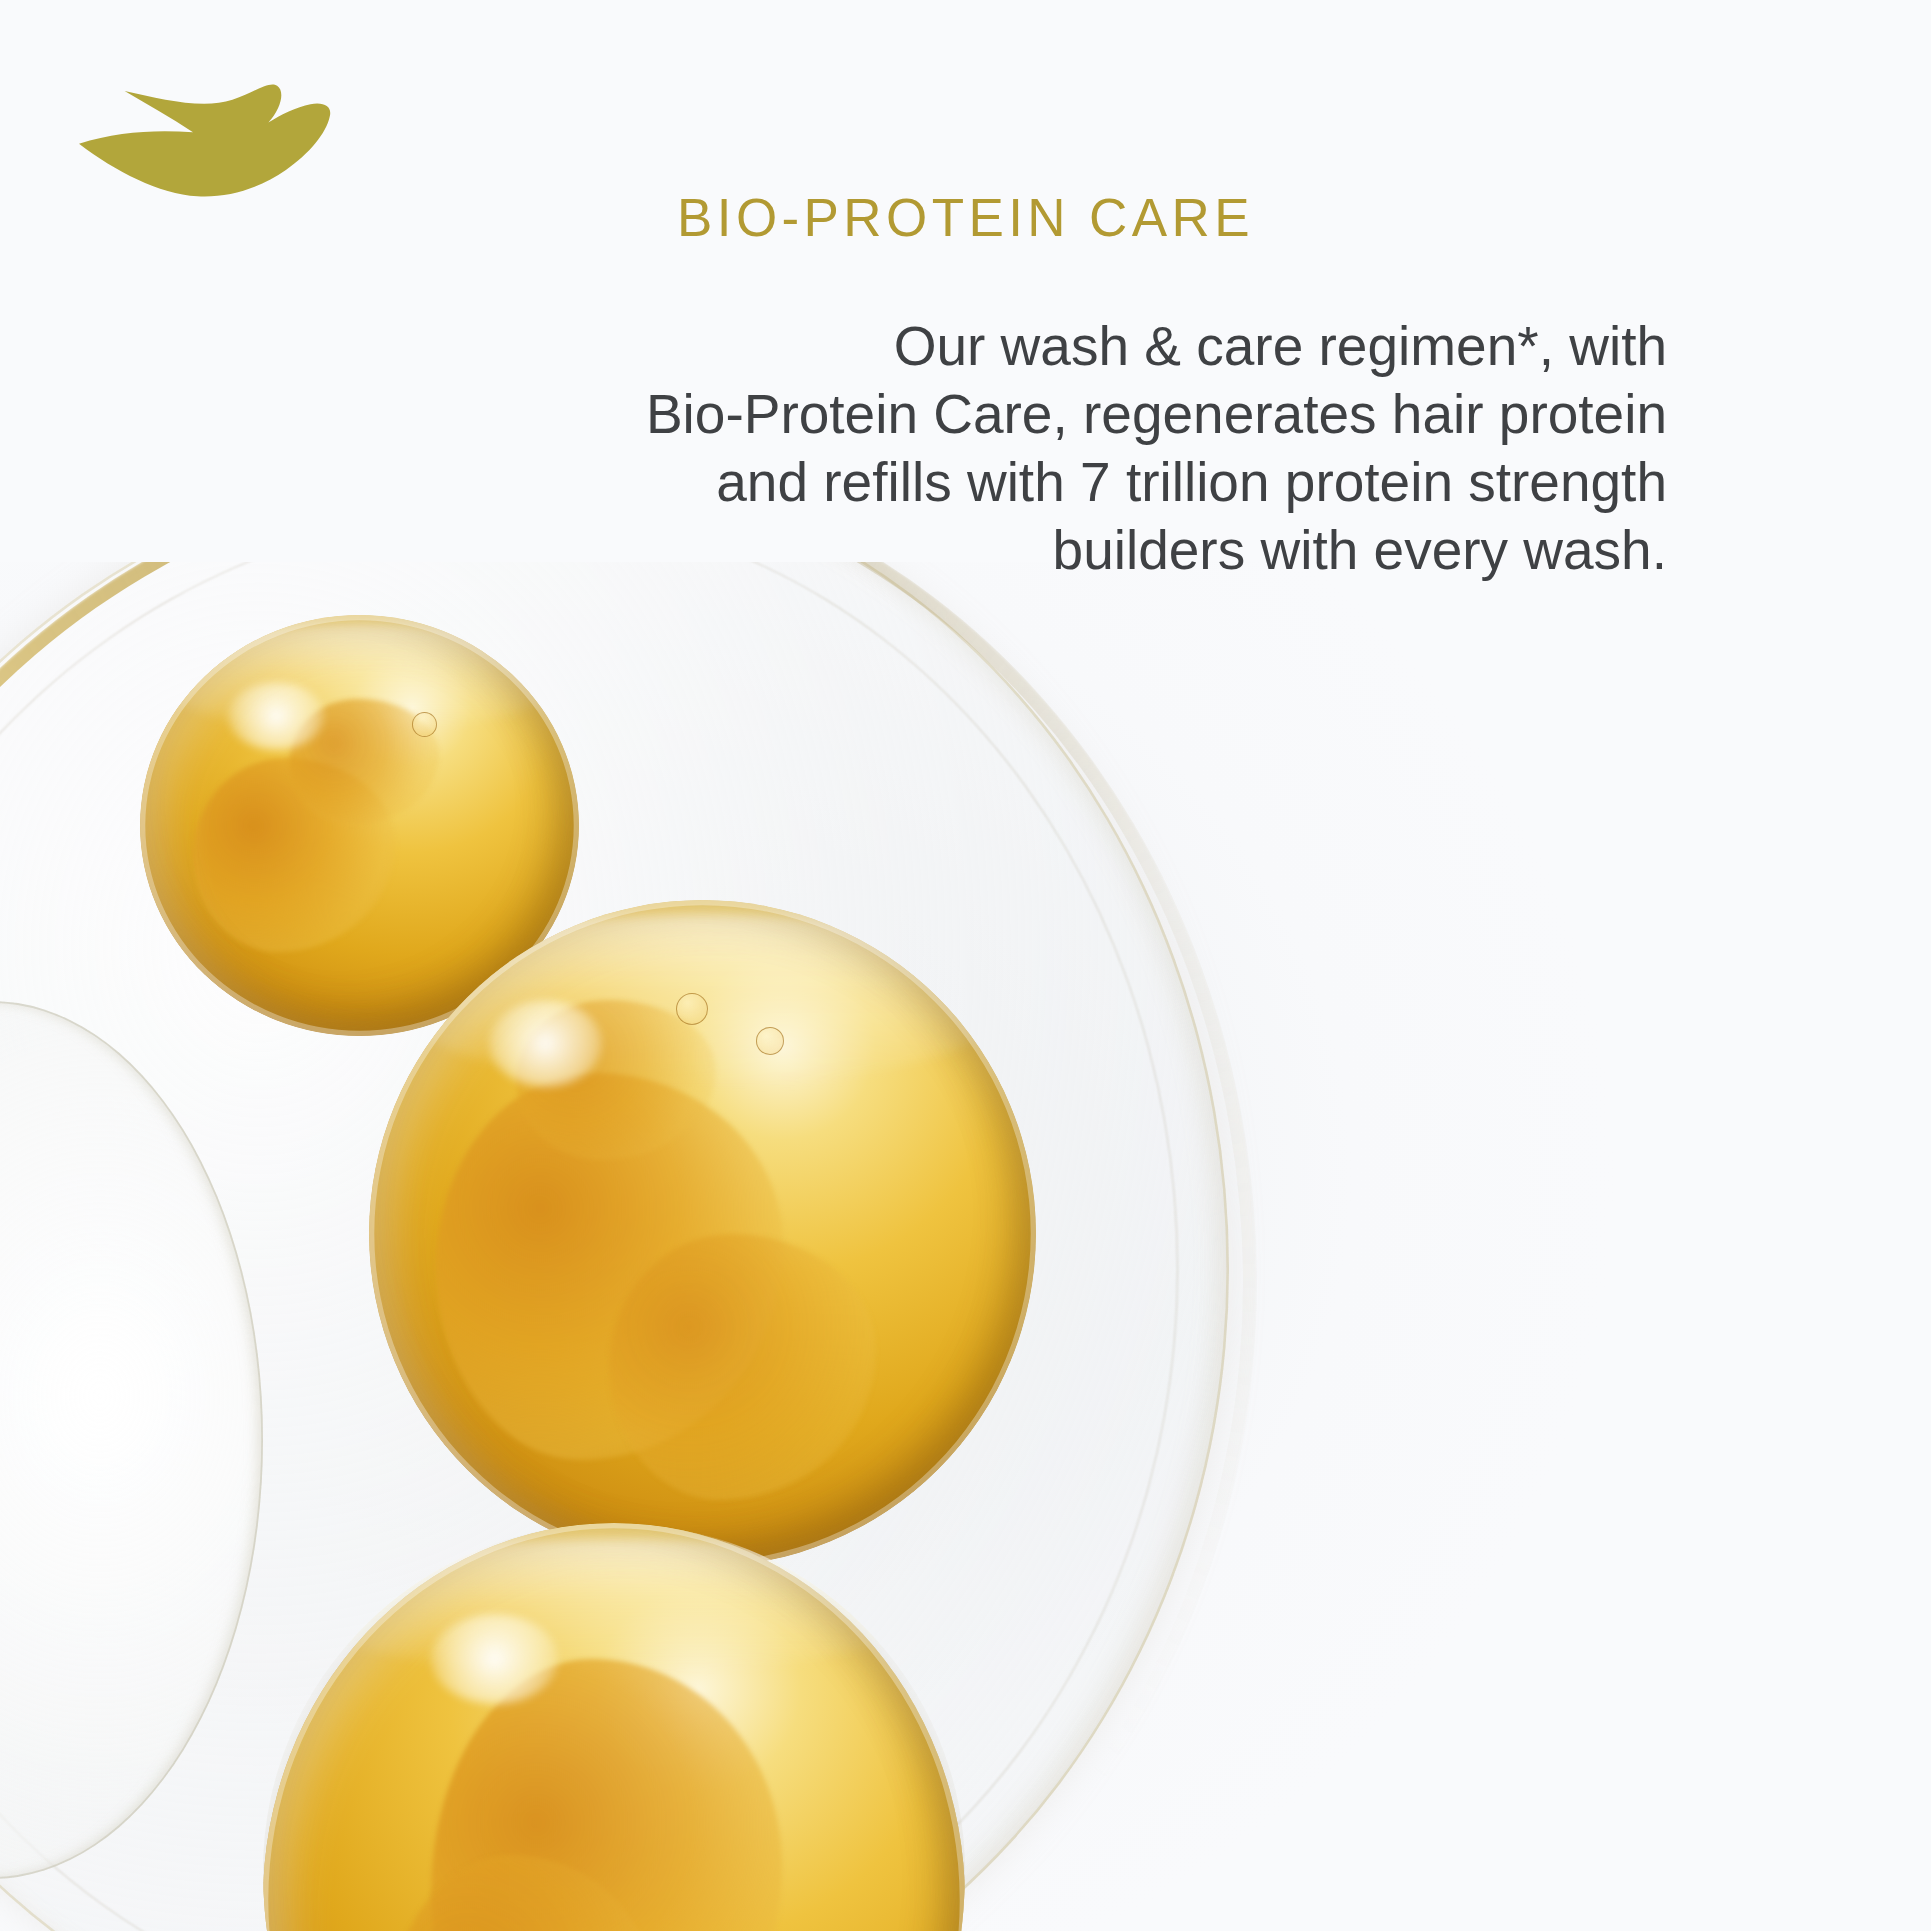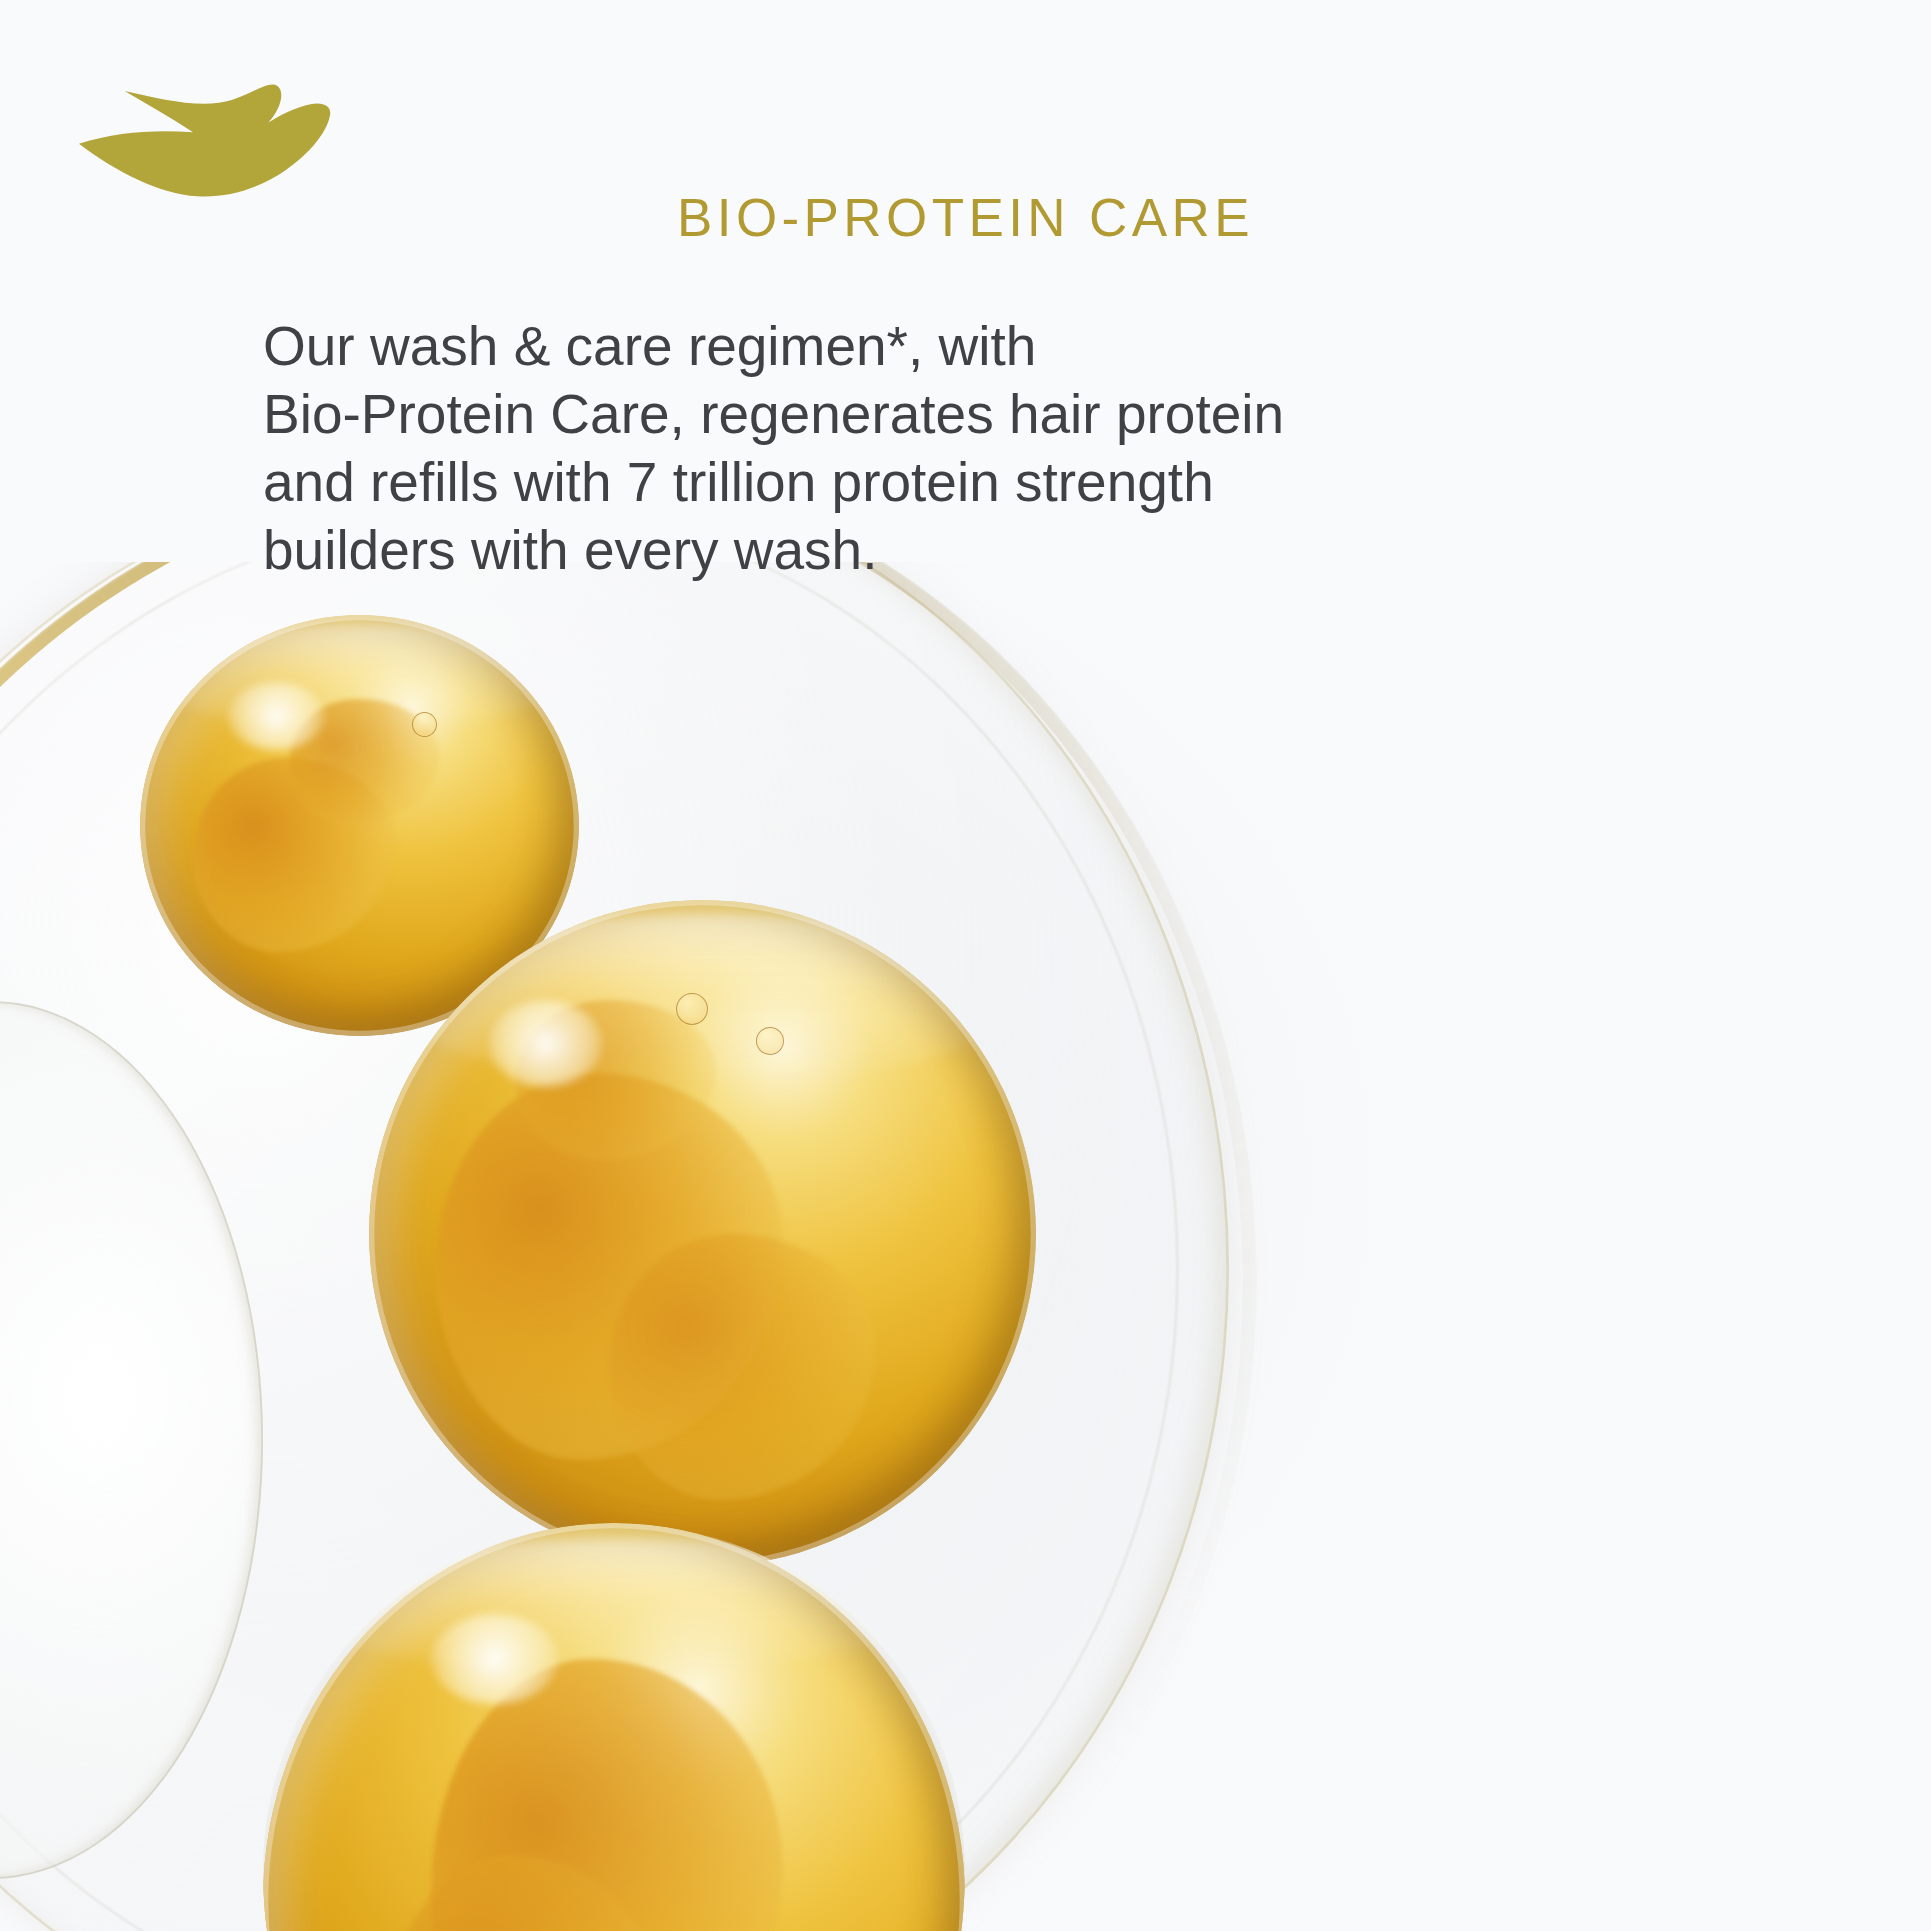--- a/index.html
+++ b/index.html
@@ -198,21 +198,21 @@
     font-family: "Liberation Sans", sans-serif;
     white-space: nowrap;
     margin-top: 20px;
   }
 
   .body-copy {
     position: absolute;
     left: 263px;
     top: 312px;
     width: 1404px;
-    text-align: left;
+    text-align: right;
     color: #3f4144;
     font-size: 55px;
     line-height: 68px;
     font-weight: 400;
     font-family: "Liberation Sans", sans-serif;
   }
   .body-copy .ln { display: block; white-space: nowrap; }
 </style>
 </head>
 <body>

